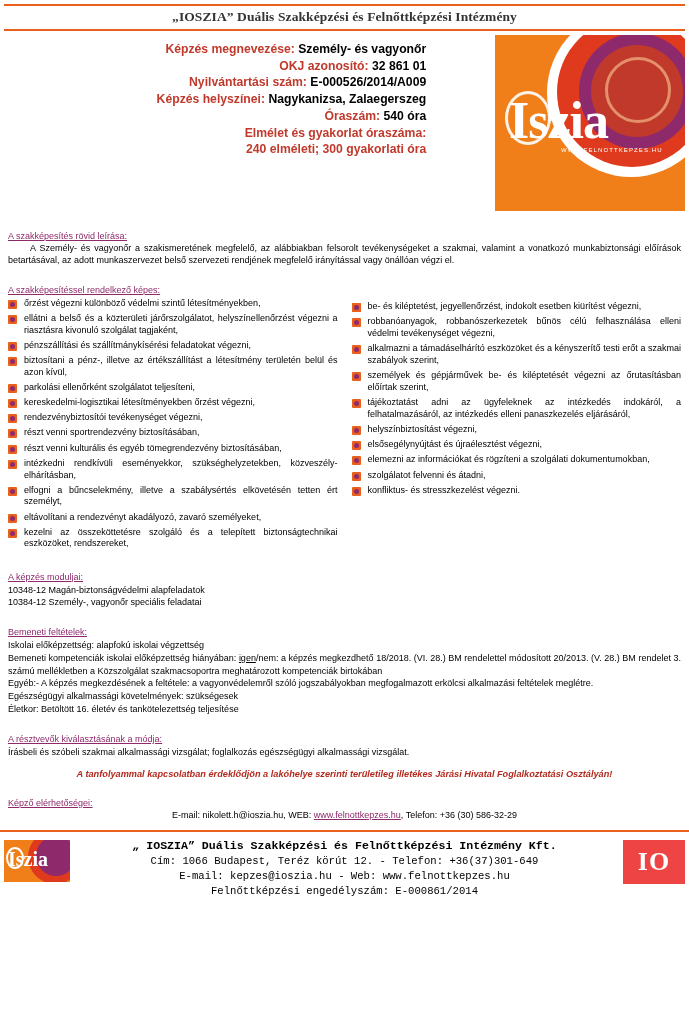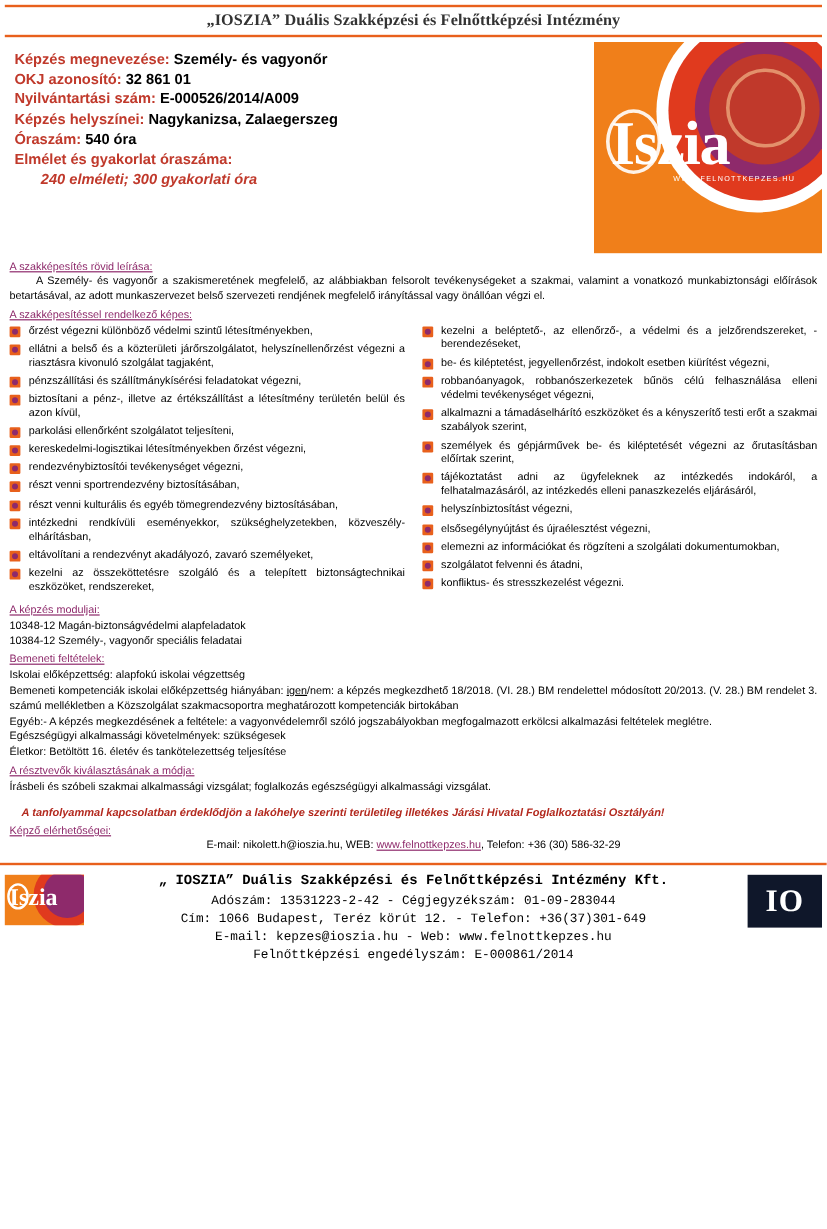--- a/index.html
+++ b/index.html
@@ -37,30 +37,31 @@
   }
 
   .headblock {
     position: relative;
     margin: 0 4px;
     min-height: 182px;
   }
   .headblock .lines {
     padding: 10px 0 0 8px;
     width: 62%;
+    text-align: right;
   }
   .headblock .lines div {
     font-size: 12.2px;
     font-weight: bold;
     color: #c0392b;
     line-height: 1.37;
     white-space: nowrap;
   }
   .headblock .lines div .blk { color: #000000; }
-  .headblock .lines div.indent { padding-left: 22px; font-style: italic; }
+  .headblock .lines div.indent { padding-left: 22px; }
 
   
   .logo-box {
     position: absolute;
     right: 0;
     top: 4px;
     width: 190px;
     height: 176px;
     background: #f07f1a;
     overflow: hidden;
@@ -128,21 +129,21 @@
     border-radius: 50%;
     opacity: .9;
   }
 
   
   .sec { margin: 0 8px; }
   .uline {
     color: #8e2a6b;
     text-decoration: underline;
     font-size: 9px;
-    margin-top: 4px;
+    margin-top: 18px;
     margin-bottom: 2px;
   }
   .just {
     text-align: justify;
     font-size: 9px;
     line-height: 1.32;
   }
   .indent-p { text-indent: 22px; }
 
   .cols {
@@ -188,21 +189,21 @@
 
   .kv { font-size: 9px; line-height: 1.42; text-align: justify; }
   .kv a, .link {
     color: #8e2a6b;
     text-decoration: underline;
   }
   .kv .u { text-decoration: underline; }
 
   .notice {
     margin: 9px 18px 4px 18px;
-    text-align: left;
+    text-align: center;
     font-weight: bold;
     font-style: italic;
     color: #b32a1f;
     font-size: 9.2px;
     line-height: 1.35;
   }
 
   .contact-center {
     text-align: center;
     font-size: 9px;
@@ -258,21 +259,21 @@
     width: 18px; height: 22px;
     border: 2px solid #ffffff;
     border-radius: 50%;
   }
   .footer-logo-r {
     position: absolute;
     right: 4px;
     top: 8px;
     width: 62px;
     height: 44px;
-    background: #0f172a;
+    background: #ef4444;
     color: #ffffff;
     font-family: "Liberation Serif", serif;
     font-size: 26px;
     font-weight: bold;
     display: flex;
     align-items: center;
     justify-content: center;
     letter-spacing: 1px;
   }
 </style>
@@ -340,27 +341,28 @@
           <li><span class="bullet"></span><span>őrzést végezni különböző védelmi szintű létesítményekben,</span></li>
           <li><span class="bullet"></span><span>ellátni a belső és a közterületi járőrszolgálatot, helyszínellenőrzést végezni a riasztásra kivonuló szolgálat tagjaként,</span></li>
           <li><span class="bullet"></span><span>pénzszállítási és szállítmánykísérési feladatokat végezni,</span></li>
           <li><span class="bullet"></span><span>biztosítani a pénz-, illetve az értékszállítást a létesítmény területén belül és azon kívül,</span></li>
           <li><span class="bullet"></span><span>parkolási ellenőrként szolgálatot teljesíteni,</span></li>
           <li><span class="bullet"></span><span>kereskedelmi-logisztikai létesítményekben őrzést végezni,</span></li>
           <li><span class="bullet"></span><span>rendezvénybiztosítói tevékenységet végezni,</span></li>
           <li><span class="bullet"></span><span>részt venni sportrendezvény biztosításában,</span></li>
           <li><span class="bullet"></span><span>részt venni kulturális és egyéb tömegrendezvény biztosításában,</span></li>
           <li><span class="bullet"></span><span>intézkedni rendkívüli eseményekkor, szükséghelyzetekben, közveszély-elhárításban,</span></li>
+          <li><span class="bullet"></span><span>elfogni a bűncselekmény, illetve a szabálysértés elkövetésén tetten ért személyt,</span></li>
           <li><span class="bullet"></span><span>eltávolítani a rendezvényt akadályozó, zavaró személyeket,</span></li>
           <li><span class="bullet"></span><span>kezelni az összeköttetésre szolgáló és a telepített biztonságtechnikai eszközöket, rendszereket,</span></li>
         </ul>
       </div>
       <div class="col">
         <ul class="bullets">
-          <li><span class="bullet"></span><span>kezelni a beléptető-, az ellenőrző-, a védelmi és a jelzőrendszereket, -berendezéseket,</span></li>
+          <li><span class="bullet"></span></li>
           <li><span class="bullet"></span><span>be- és kiléptetést, jegyellenőrzést, indokolt esetben kiürítést végezni,</span></li>
           <li><span class="bullet"></span><span>robbanóanyagok, robbanószerkezetek bűnös célú felhasználása elleni védelmi tevékenységet végezni,</span></li>
           <li><span class="bullet"></span><span>alkalmazni a támadáselhárító eszközöket és a kényszerítő testi erőt a szakmai szabályok szerint,</span></li>
           <li><span class="bullet"></span><span>személyek és gépjárművek be- és kiléptetését végezni az őrutasításban előírtak szerint,</span></li>
           <li><span class="bullet"></span><span>tájékoztatást adni az ügyfeleknek az intézkedés indokáról, a felhatalmazásáról, az intézkedés elleni panaszkezelés eljárásáról,</span></li>
           <li><span class="bullet"></span><span>helyszínbiztosítást végezni,</span></li>
           <li><span class="bullet"></span><span>elsősegélynyújtást és újraélesztést végezni,</span></li>
           <li><span class="bullet"></span><span>elemezni az információkat és rögzíteni a szolgálati dokumentumokban,</span></li>
           <li><span class="bullet"></span><span>szolgálatot felvenni és átadni,</span></li>
           <li><span class="bullet"></span><span>konfliktus- és stresszkezelést végezni.</span></li>
@@ -408,21 +410,20 @@
   <div class="footer">
     <div class="footer-logo-l">
       <div class="fc fc1"></div>
       <div class="fc fc2"></div>
       <div class="fo"></div>
       <div class="fw"><span>I</span><span>szia</span></div>
     </div>
 
     <div class="footer-center">
       <div class="f-title">„ IOSZIA” Duális Szakképzési és Felnőttképzési Intézmény Kft.</div>
-      <div>Adószám: 13531223-2-42 - Cégjegyzékszám: 01-09-283044</div>
       <div>Cím: 1066 Budapest, Teréz körút 12. - Telefon: +36(37)301-649</div>
       <div>E-mail: kepzes@ioszia.hu - Web: www.felnottkepzes.hu</div>
       <div>Felnőttképzési engedélyszám: E-000861/2014</div>
     </div>
 
     <div class="footer-logo-r">IO</div>
   </div>
 
 </div>
 

